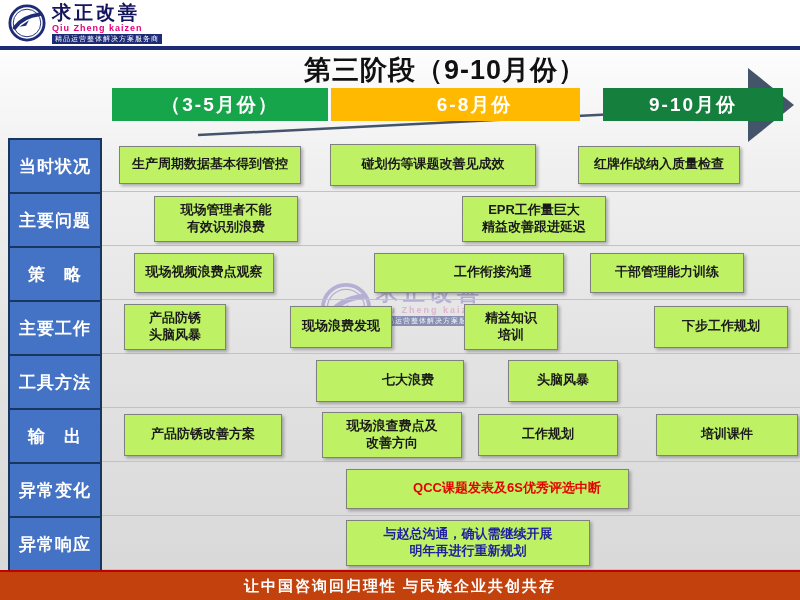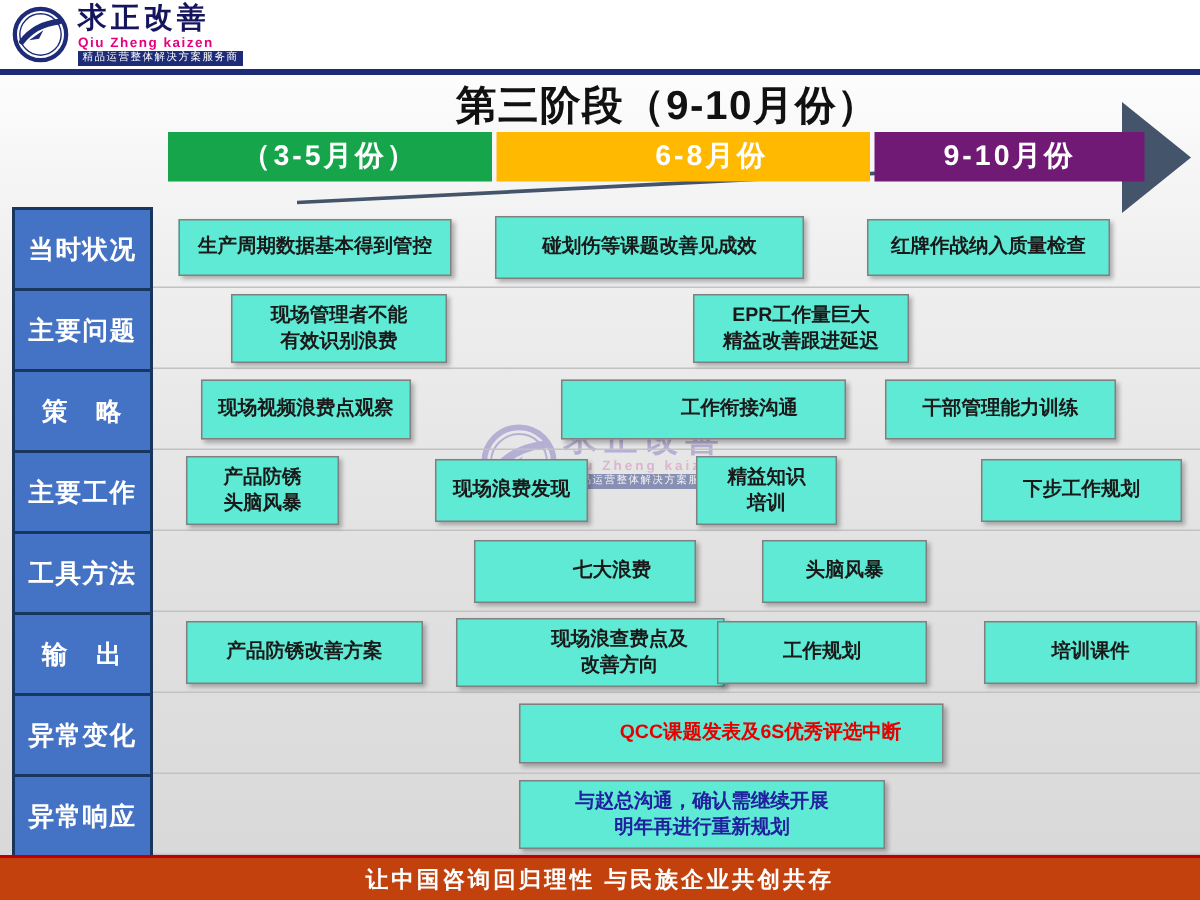--- a/index.html
+++ b/index.html
@@ -23,21 +23,21 @@
   
   .timeline{position:absolute;top:86px;left:112px;width:688px;height:56px;}
   .tl-diag{position:absolute;left:0;top:0;width:688px;height:60px;}
   .arrow-head{position:absolute;left:636px;top:-18px;width:0;height:0;
     border-left:46px solid #44546a;border-top:37px solid transparent;border-bottom:37px solid transparent;}
   .tl-bar{position:absolute;left:0;top:2px;display:flex;height:33px;}
   .tl-seg{height:33px;line-height:33px;text-align:center;color:#ffffff;
     font-size:19px;font-weight:bold;letter-spacing:2px;margin-right:3px;}
   .seg-1{width:216px;background:#17a54b;}
   .seg-2{width:211px;background:#ffb900;padding-left:38px;}
-  .seg-3{width:180px;background:#701a75;margin-right:0;}
+  .seg-3{width:180px;background:#15803d;margin-right:0;margin-left:20px;}
 
   
   .main-bg{position:absolute;top:50px;left:0;width:800px;height:522px;
     background:linear-gradient(180deg,#fdfdfd 0%,#f0f0f0 22%,#e2e2e2 60%,#d9d9d9 100%);z-index:0;}
 
   
   .watermark{position:absolute;top:281px;left:320px;display:flex;align-items:flex-start;gap:4px;
     opacity:0.55;z-index:1;}
   .wm-text{display:flex;flex-direction:column;}
   .wm-title{font-size:22px;font-weight:bold;color:#8f83c6;letter-spacing:5px;line-height:24px;}
@@ -45,21 +45,21 @@
   .wm-tagline{margin-top:1px;background:#3c4a8c;color:#ffffff;font-size:7px;line-height:10px;
     padding:0 3px;letter-spacing:1px;white-space:nowrap;}
 
   
   .table{position:absolute;top:138px;left:0;width:800px;z-index:2;}
   .t-row{display:flex;height:54px;}
   .row-header{width:90px;margin-left:8px;background:#4472c4;border:2px solid #17375e;
     margin-bottom:-2px;display:flex;align-items:center;justify-content:center;
     color:#ffffff;font-size:17px;font-weight:bold;letter-spacing:1px;white-space:pre;text-align:center;}
   .row-content{flex:1;position:relative;border-bottom:1px solid #c2c2c2;}
-  .cbox{position:absolute;top:50%;transform:translateY(-50%);background:#5eead4;
+  .cbox{position:absolute;top:50%;transform:translateY(-50%);background:#bef264;
     border:1px solid #808080;box-shadow:2px 2px 3px rgba(0,0,0,0.28);
     display:flex;align-items:center;justify-content:center;text-align:center;
     font-size:13px;font-weight:bold;color:#1a1a1a;white-space:pre-line;line-height:1.3;}
   .cbox.red{color:#e60000;padding-left:39px;}
   .cbox.blue{color:#2121a0;}
 
   
   .footer{position:absolute;left:0;bottom:0;width:800px;height:28px;background:#c2410c;
     border-top:2px solid #c00000;display:flex;align-items:center;justify-content:center;
     color:#ffffff;font-size:15px;font-weight:bold;letter-spacing:2px;z-index:3;}
@@ -162,21 +162,21 @@
       <div class="row-content">
         <div class="cbox" style="left:214px;width:110px;height:40px;padding-left:36px;">七大浪费</div>
         <div class="cbox" style="left:406px;width:108px;height:40px;">头脑风暴</div>
       </div>
     </div>
 
     <div class="t-row">
       <div class="row-header">输　出</div>
       <div class="row-content">
         <div class="cbox" style="left:22px;width:156px;height:40px;">产品防锈改善方案</div>
-        <div class="cbox" style="left:202px;width:138px;height:44px;padding-left:39px;">现场浪查费点及
+        <div class="cbox" style="left:220px;width:138px;height:44px;">现场浪查费点及
 改善方向</div>
         <div class="cbox" style="left:376px;width:138px;height:40px;">工作规划</div>
         <div class="cbox" style="left:554px;width:140px;height:40px;">培训课件</div>
       </div>
     </div>
 
     <div class="t-row">
       <div class="row-header">异常变化</div>
       <div class="row-content">
         <div class="cbox red" style="left:244px;width:242px;height:38px;">QCC课题发表及6S优秀评选中断</div>

